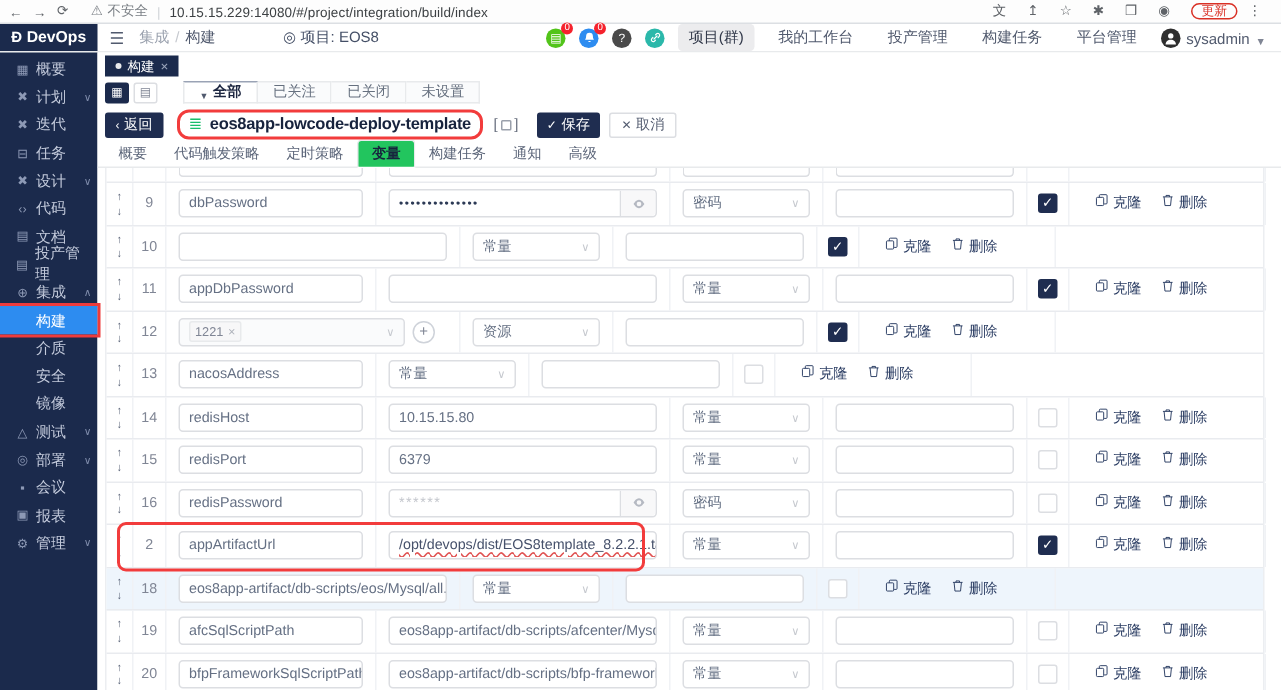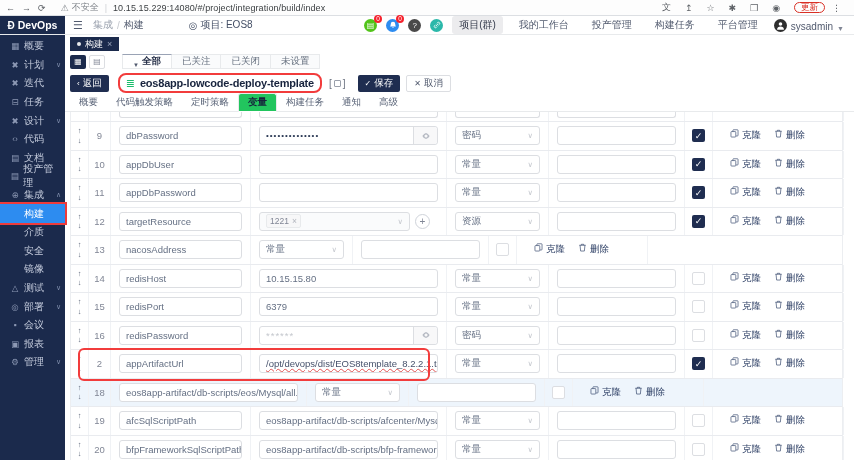--- a/index.html
+++ b/index.html
@@ -417,23 +417,64 @@
             </div>
           </div>
           <div class="t-row">
             <div class="cell mv" style="width:18px">
               <span>↑</span>
               <span>↓</span>
             </div>
             <div class="cell num" style="width:22px">
               <span>10</span>
             </div>
+            <div class="cell " style="width:196px">
+              <div class="input">
+                <span></span>
+              </div>
+            </div>
+            <div class="cell " style="width:102px">
+              <div class="input sel">
+                <span>常量</span>
+                <span class="chev">∨</span>
+              </div>
+            </div>
+            <div class="cell " style="width:136px">
+              <div class="input"></div>
+            </div>
+            <div class="cell chk" style="width:28px">
+              <span class="cb on">✓</span>
+            </div>
+            <div class="cell act" style="width:131px">
+              <span class="alink">
+                <span><svg viewBox="0 0 14 14" width="9" height="9">
+                    <rect x="1.5" y="4" width="7.5" height="8.5" rx="1" fill="none" stroke="#2c3e64"></rect>
+                    <path d="M4.5 4V2.2a1 1 0 011-1h6a1 1 0 011 1v7.6a1 1 0 01-1 1H9.5" fill="none" stroke="#2c3e64"></path>
+                  </svg></span>
+                <span>克隆</span>
+              </span>
+              <span class="alink">
+                <span><svg viewBox="0 0 14 14" width="9" height="9">
+                    <path d="M2 3.5h10M5.2 3.5V2h3.6v1.5M3.2 3.5l.9 9h5.8l.9-9" fill="none" stroke="#2c3e64"></path>
+                  </svg></span>
+                <span>删除</span>
+              </span>
+            </div>
+          </div>
+          <div class="t-row">
+            <div class="cell mv" style="width:18px">
+              <span>↑</span>
+              <span>↓</span>
+            </div>
+            <div class="cell num" style="width:22px">
+              <span>11</span>
+            </div>
             <div class="cell " style="width:140px">
               <div class="input">
-                <span>appDbUser</span>
+                <span>appDbPassword</span>
               </div>
             </div>
             <div class="cell " style="width:196px">
               <div class="input">
                 <span></span>
               </div>
             </div>
             <div class="cell " style="width:102px">
               <div class="input sel">
                 <span>常量</span>
@@ -461,72 +502,21 @@
                 <span>删除</span>
               </span>
             </div>
           </div>
           <div class="t-row">
             <div class="cell mv" style="width:18px">
               <span>↑</span>
               <span>↓</span>
             </div>
             <div class="cell num" style="width:22px">
-              <span>11</span>
-            </div>
-            <div class="cell " style="width:140px">
-              <div class="input">
-                <span>appDbPassword</span>
-              </div>
-            </div>
-            <div class="cell " style="width:196px">
-              <div class="input">
-                <span></span>
-              </div>
-            </div>
-            <div class="cell " style="width:102px">
-              <div class="input sel">
-                <span>常量</span>
-                <span class="chev">∨</span>
-              </div>
-            </div>
-            <div class="cell " style="width:136px">
-              <div class="input"></div>
-            </div>
-            <div class="cell chk" style="width:28px">
-              <span class="cb on">✓</span>
-            </div>
-            <div class="cell act" style="width:131px">
-              <span class="alink">
-                <span><svg viewBox="0 0 14 14" width="9" height="9">
-                    <rect x="1.5" y="4" width="7.5" height="8.5" rx="1" fill="none" stroke="#2c3e64"></rect>
-                    <path d="M4.5 4V2.2a1 1 0 011-1h6a1 1 0 011 1v7.6a1 1 0 01-1 1H9.5" fill="none" stroke="#2c3e64"></path>
-                  </svg></span>
-                <span>克隆</span>
-              </span>
-              <span class="alink">
-                <span><svg viewBox="0 0 14 14" width="9" height="9">
-                    <path d="M2 3.5h10M5.2 3.5V2h3.6v1.5M3.2 3.5l.9 9h5.8l.9-9" fill="none" stroke="#2c3e64"></path>
-                  </svg></span>
-                <span>删除</span>
-              </span>
-            </div>
-          </div>
-          <div class="t-row">
-            <div class="cell mv" style="width:18px">
-              <span>↑</span>
-              <span>↓</span>
-            </div>
-            <div class="cell num" style="width:22px">
               <span>12</span>
-            </div>
-            <div class="cell " style="width:140px">
-              <div class="input">
-                <span>targetResource</span>
-              </div>
             </div>
             <div class="cell " style="width:196px">
               <div class="input tagsel">
         <span class="tag">
                   <span>1221</span>
                   <span class="tagx">×</span>
                 </span>
         <span class="chev">∨</span>
               </div>
       <span class="plusbtn">+</span>

